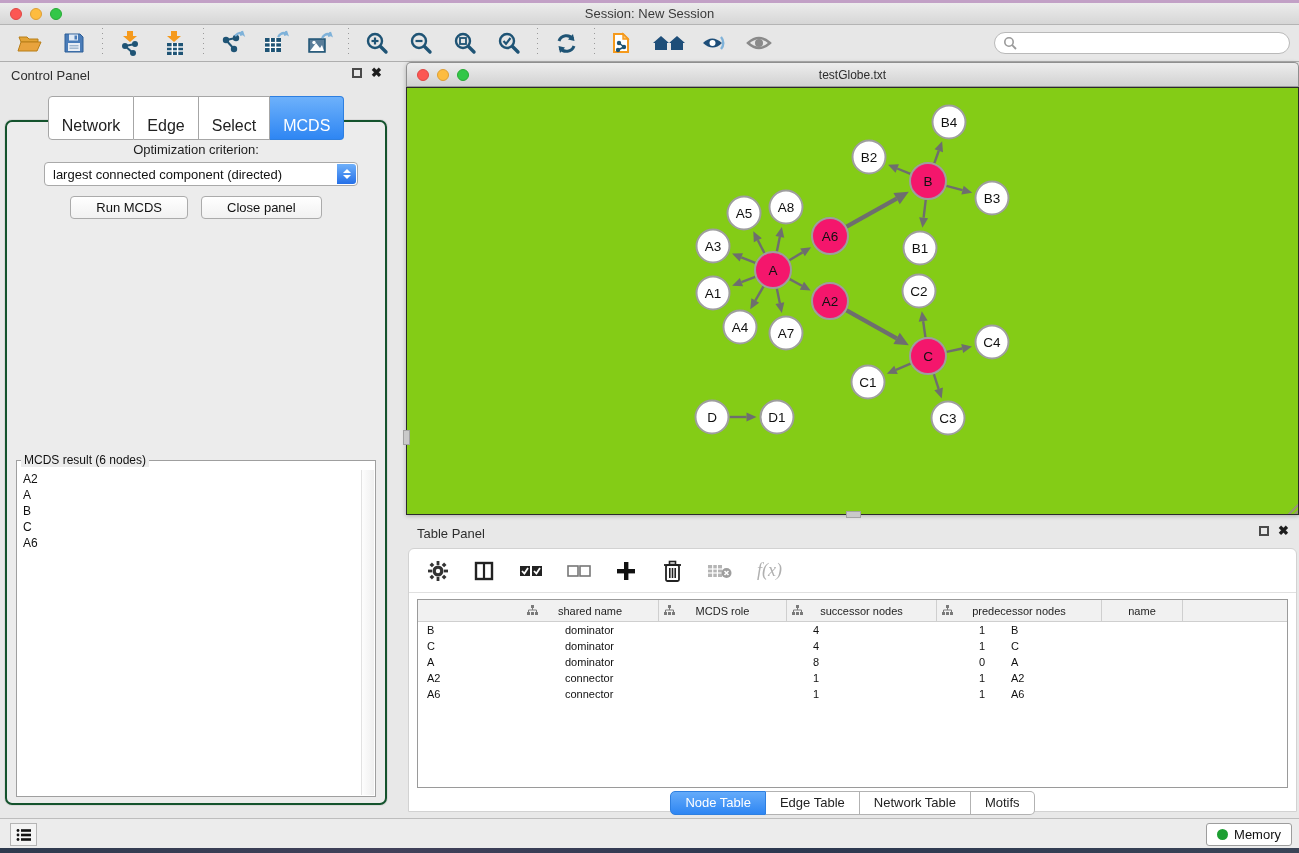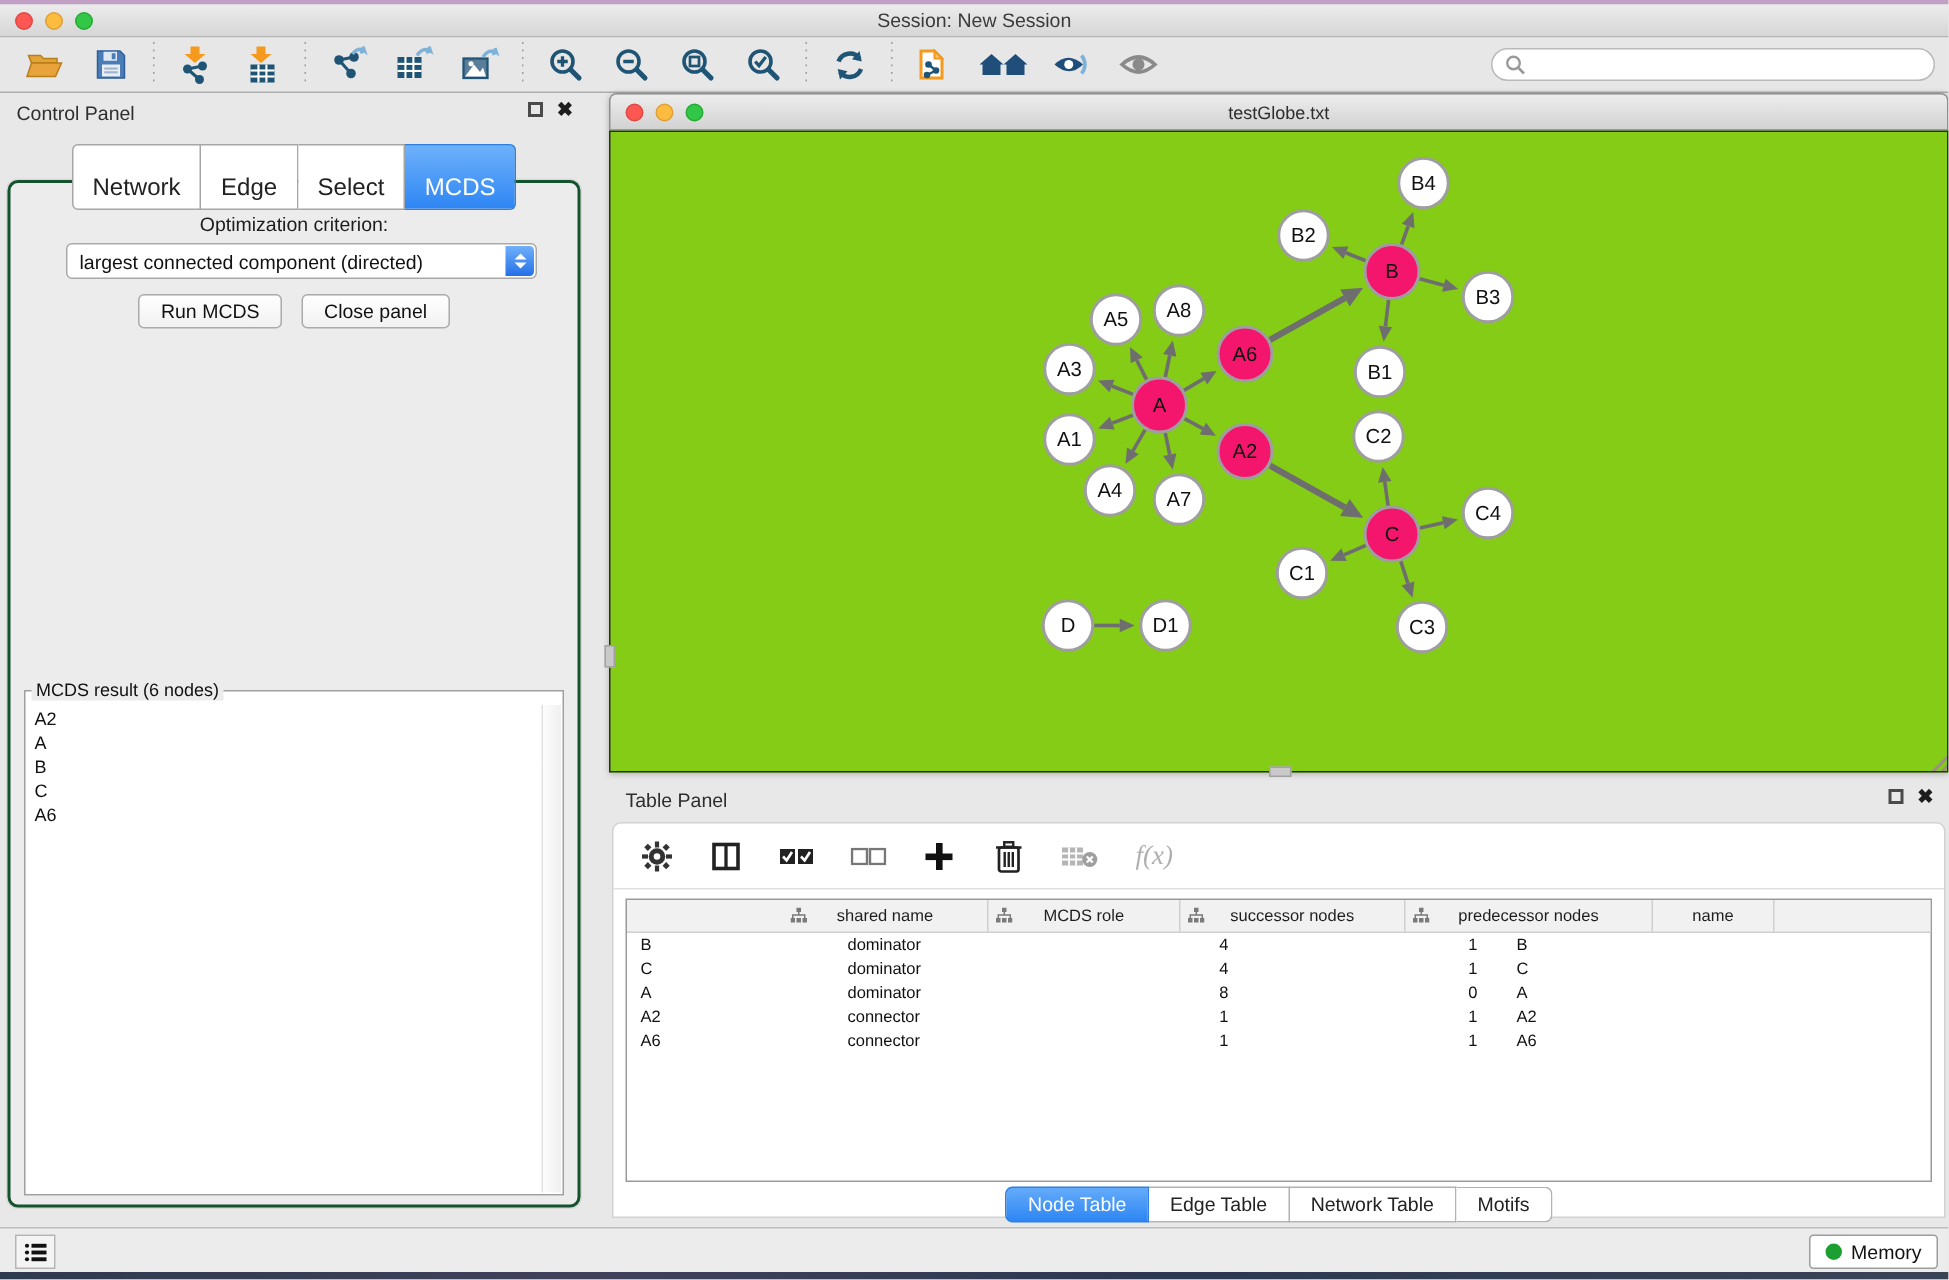--- a/index.html
+++ b/index.html
@@ -44,21 +44,21 @@
     border:2px solid #14532d; border-radius:7px; box-shadow:0 0 0 1px #d9d9d9; }
   .opt-label { position:absolute; top:20px; left:0; right:0; text-align:center; font-size:13px; color:#1c1c1c; }
   .dropdown { position:absolute; top:40px; left:37px; width:314px; height:24px; background:#fff;
     border:1px solid #a9a9a9; border-radius:4px; font-size:13px; color:#111; display:flex; align-items:center; padding-left:8px; }
   .dd-stepper { position:absolute; right:1px; top:1px; bottom:1px; width:19px; border-radius:0 3px 3px 0;
     background:linear-gradient(#6fb0fa,#2570e8); display:flex; flex-direction:column; align-items:center; justify-content:center; gap:2px; }
   .dd-stepper i { width:0; height:0; border-left:4px solid transparent; border-right:4px solid transparent; }
   .dd-up { border-bottom:4px solid #fff; } .dd-dn { border-top:4px solid #fff; }
   .cp-buttons { position:absolute; top:74px; left:0; right:0; display:flex; justify-content:center; gap:13px; }
   .btn { font-size:13px; color:#111; background:linear-gradient(#ffffff,#f1f1f1); border:1px solid #ababab;
-    border-radius:4px; padding:3px 14px; }
+    border-radius:4px; padding:3px 25px; }
   .result-group { position:absolute; left:9px; right:9px; top:338px; bottom:6px; background:#fff; border:1px solid #9f9f9f; }
   .result-legend { position:absolute; top:-8px; left:4px; background:#ececec; padding:0 3px; font-size:12px; color:#111; }
   .result-list { position:absolute; left:2px; right:15px; top:10px; bottom:2px; overflow:hidden; }
   .result-item { font-size:12px; color:#111; line-height:16px; padding-left:4px; }
   .result-scroll { position:absolute; right:1px; top:9px; bottom:1px; width:13px;
     background:linear-gradient(90deg,#fdfdfd,#efefef); border-left:1px solid #e2e2e2; }
 
   
   .net-window { position:absolute; left:406px; top:0; width:893px; height:453px;
     border-radius:5px 5px 0 0; box-shadow:0 1px 4px rgba(0,0,0,.25); }

